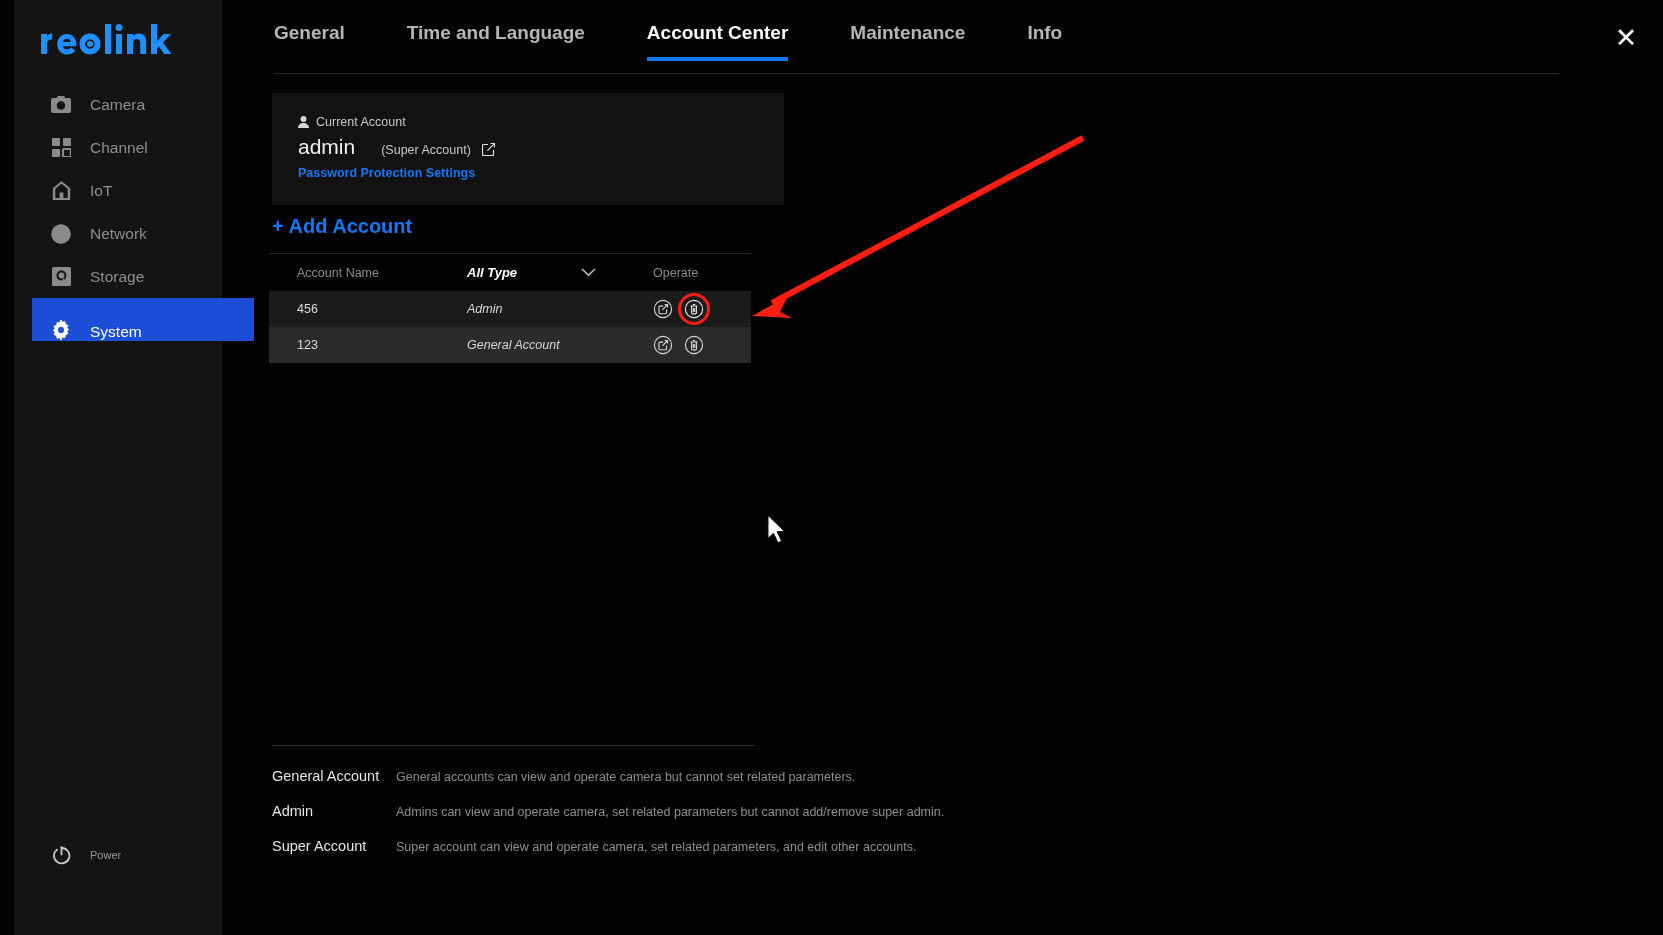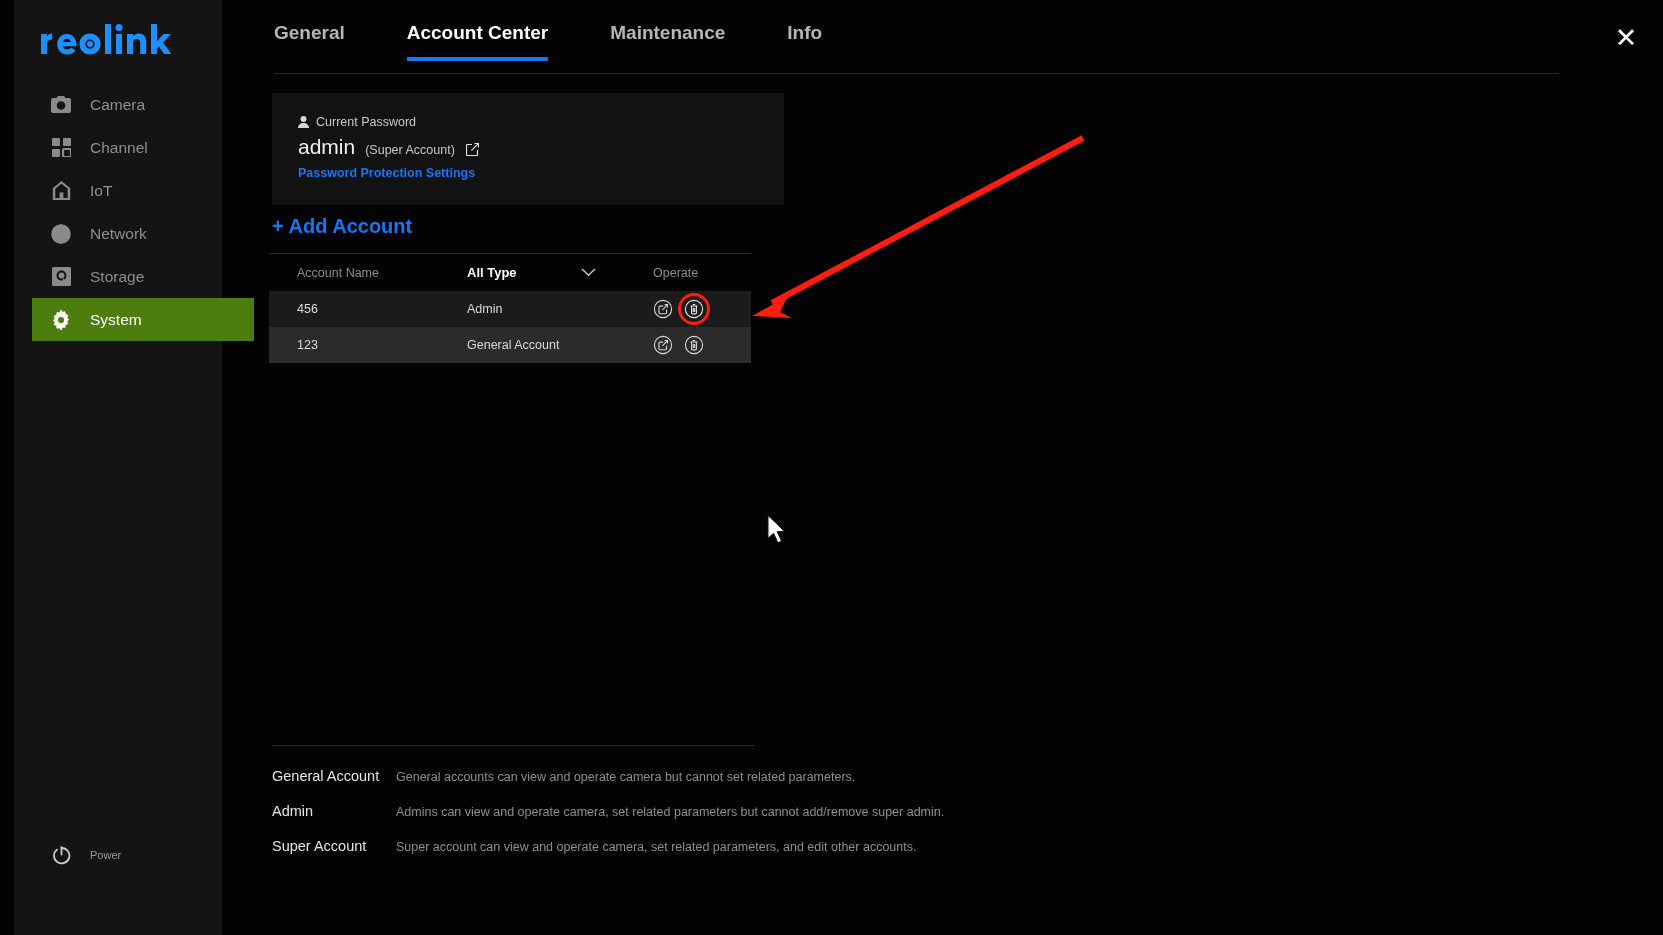--- a/index.html
+++ b/index.html
@@ -38,23 +38,24 @@
     cursor: pointer;
   }
   .nav-item .nav-icon {
     width: 22px; height: 22px;
     margin-right: 18px;
     display: flex; align-items: center; justify-content: center;
     flex-shrink: 0;
   }
   .nav-item .nav-icon svg { display: block; }
   .nav-item.active {
-    background: #4d7c0f;
+    background: #1d4ed8;
     color: #ffffff;
     font-weight: 500;
+    align-items: flex-end;
   }
   .nav-item.active .nav-icon svg { fill: #ffffff; stroke: #ffffff; }
   .nav-item svg { fill: #8a8a8a; }
 
   .power {
     position: absolute; left: 18px; bottom: 62px;
     display: flex; align-items: center;
     padding-left: 18px;
     height: 36px;
     color: #9a9a9a; font-size: 11px;
@@ -110,21 +111,21 @@
     padding: 22px 26px 0 26px;
   }
   .cc-head {
     display: flex; align-items: center;
     color: #c9c9c9; font-size: 12.5px;
     margin-bottom: 6px;
   }
   .cc-head .user-icon { margin-right: 7px; display: flex; }
   .cc-name-row { display: flex; align-items: baseline; }
   .cc-name { color: #f0f0f0; font-size: 21px; font-weight: 400; }
-  .cc-role { color: #c9c9c9; font-size: 12.5px; margin-left: 10px; }
+  .cc-role { color: #c9c9c9; font-size: 12.5px; margin-left: 26px; }
   .cc-edit { margin-left: 11px; display: inline-flex; align-items: center;
              position: relative; top: 2px; cursor: pointer; }
   .cc-link {
     color: #1577f5; font-size: 12.5px; font-weight: 700;
     margin-top: 7px; cursor: pointer;
   }
 
   
   .add-account {
     position: absolute; left: 18px; top: 215px;
@@ -137,21 +138,21 @@
     position: absolute; left: 15px; top: 253px;
     width: 482px;
   }
   .thead {
     display: flex; align-items: center;
     height: 38px;
     border-top: 1px solid #2a2a2a;
     color: #8c8c8c; font-size: 12.5px;
   }
   .col-name { width: 198px; padding-left: 28px; }
-  .col-type { width: 186px; display: flex; align-items: center; }
+  .col-type { width: 186px; display: flex; align-items: center; font-style: italic; }
   .col-op   { width: 98px; text-align: left; }
   .thead .col-type { color: #ffffff; font-weight: 700; font-size: 13px; }
   .chev { margin-left: 64px; display: inline-flex; cursor: pointer; }
 
   .trow {
     display: flex; align-items: center;
     height: 36px;
     color: #dcdcdc; font-size: 12.5px;
   }
   .trow.odd  { background: #1b1b1b; }
@@ -299,34 +300,35 @@
       <span>Power</span>
     </div>
   </div>
 
   <div class="main">
 
     <div class="close-btn">✕</div>
 
     <div class="tabs">
       <div class="tab">General</div>
+      <div class="tab">Time and Language</div>
       <div class="tab active">Account Center</div>
       <div class="tab">Maintenance</div>
       <div class="tab">Info</div>
     </div>
 
     <div class="account-card">
       <div class="cc-head">
         <span class="user-icon">
           <svg width="11" height="12" viewBox="0 0 11 12" fill="#d6d6d6">
               <circle cx="5.5" cy="3" r="3"></circle>
               <path d="M0 12c0-3 2.5-5 5.5-5S11 9 11 12z"></path>
             </svg>
         </span>
-        <span>Current Password</span>
+        <span>Current Account</span>
       </div>
       <div class="cc-name-row">
         <span class="cc-name">admin</span>
         <span class="cc-role">(Super Account)</span>
         <span class="cc-edit">
           <svg width="13" height="13" viewBox="0 0 13 13" fill="none" stroke="#e0e0e0" stroke-width="1.2">
               <path d="M11.5 7v4.5a1 1 0 01-1 1h-9a1 1 0 01-1-1v-9a1 1 0 011-1H6"></path>
               <path d="M8.5.5h4v4"></path>
               <line x1="5.4" y1="7.6" x2="12.2" y2="0.8"></line>
             </svg>

